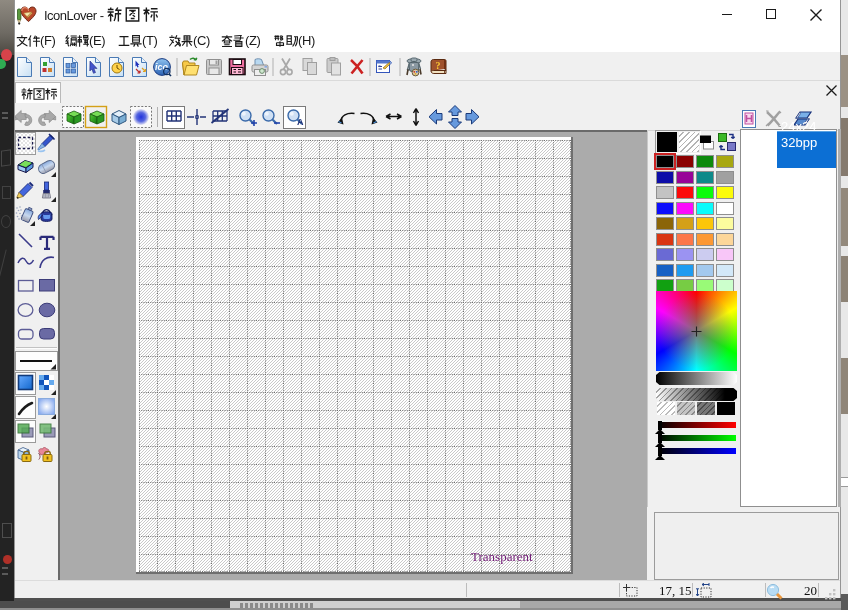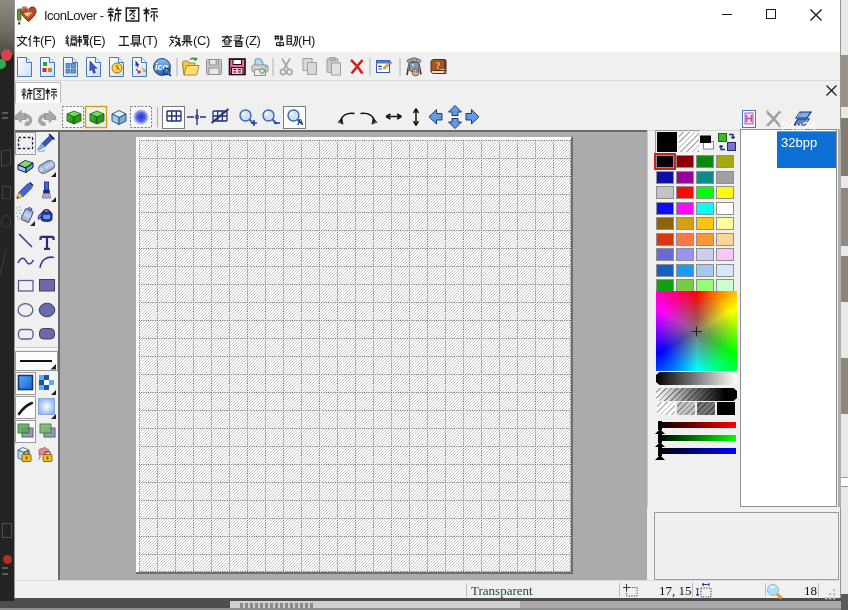--- a/index.html
+++ b/index.html
@@ -723,37 +723,37 @@
 
 <div class="abs" style="left:654px;top:512px;width:185px;height:68px;background:#efefef;border:1px solid #9b9b9b;"></div>
 
 <div class="abs" style="left:15px;top:580px;width:825px;height:18px;background:#f0f0f0;border-top:1px solid #dcdcdc;"></div>
 <div class="abs" style="left:14px;top:598px;width:827px;height:3px;background:#4f4f4f;"></div>
 <div class="abs" style="left:466px;top:583px;width:1px;height:14px;background:#bcbcbc;"></div>
 <div class="abs" style="left:619px;top:583px;width:1px;height:14px;background:#bcbcbc;"></div>
 <div class="abs" style="left:692px;top:583px;width:1px;height:14px;background:#bcbcbc;"></div>
 <div class="abs" style="left:765px;top:583px;width:1px;height:14px;background:#bcbcbc;"></div>
 <div class="abs" style="left:818px;top:583px;width:1px;height:14px;background:#bcbcbc;"></div>
-<div class="abs" style="left:471px;top:583px;font-family:'Liberation Serif',serif;font-size:13px;color:#14532d;">Transparent</div>
+<div class="abs" style="left:471px;top:549px;font-family:'Liberation Serif',serif;font-size:13px;color:#701a75;">Transparent</div>
 <svg class="abs" style="left:623px;top:584px;" width="15" height="13">
     <path d="M3.5 0 V7 M0 3.5 H7" stroke="#333" stroke-width="1"></path>
     <path d="M3.5 3.5 H14 V12 H3.5 Z" stroke="#333" stroke-width="1" fill="none" stroke-dasharray="1.2 1.4"></path>
   </svg>
 <div class="abs" style="left:659px;top:583px;font-family:'Liberation Serif',serif;font-size:13px;color:#111;">17, 15</div>
 <svg class="abs" style="left:696px;top:583px;" width="16" height="15">
     <path d="M6 1.5 H13 M6 1.5 L8 0 M6 1.5 L8 3 M13 0 V3" stroke="#224488" stroke-width="1"></path>
     <path d="M1.5 6 V13 M1.5 13 L0 11 M1.5 13 L3 11 M0 5.8 H3" stroke="#224488" stroke-width="1"></path>
     <path d="M5 5 H15 V14 H5 Z" stroke="#333" stroke-width="1" fill="none" stroke-dasharray="1.2 1.4"></path>
   </svg>
 <svg class="abs" style="left:766px;top:583px;" width="18" height="17">
     <circle cx="7" cy="7" r="5.6" fill="#b8dcf4" stroke="#90bede" stroke-width="1"></circle>
     <path d="M4.5 5 C5.5 4 7 3.8 8 4.5" stroke="#fff" stroke-width="1.6" fill="none"></path>
     <path d="M11 11 L15.5 15.5" stroke="#e8963c" stroke-width="3"></path>
   </svg>
-<div class="abs" style="left:804px;top:583px;font-family:'Liberation Serif',serif;font-size:13px;color:#111;">18</div>
+<div class="abs" style="left:804px;top:583px;font-family:'Liberation Serif',serif;font-size:13px;color:#111;">20</div>
 <svg class="abs" style="left:824px;top:589px;" width="14" height="11">
     <g fill="#c2c2c2">
       <rect x="9" y="0" width="2.4" height="2.4"></rect>
       <rect x="9" y="4" width="2.4" height="2.4"></rect>
       <rect x="9" y="8" width="2.4" height="2.4"></rect>
       <rect x="5" y="4" width="2.4" height="2.4"></rect>
       <rect x="5" y="8" width="2.4" height="2.4"></rect>
       <rect x="1" y="8" width="2.4" height="2.4"></rect>
     </g>
   </svg>

